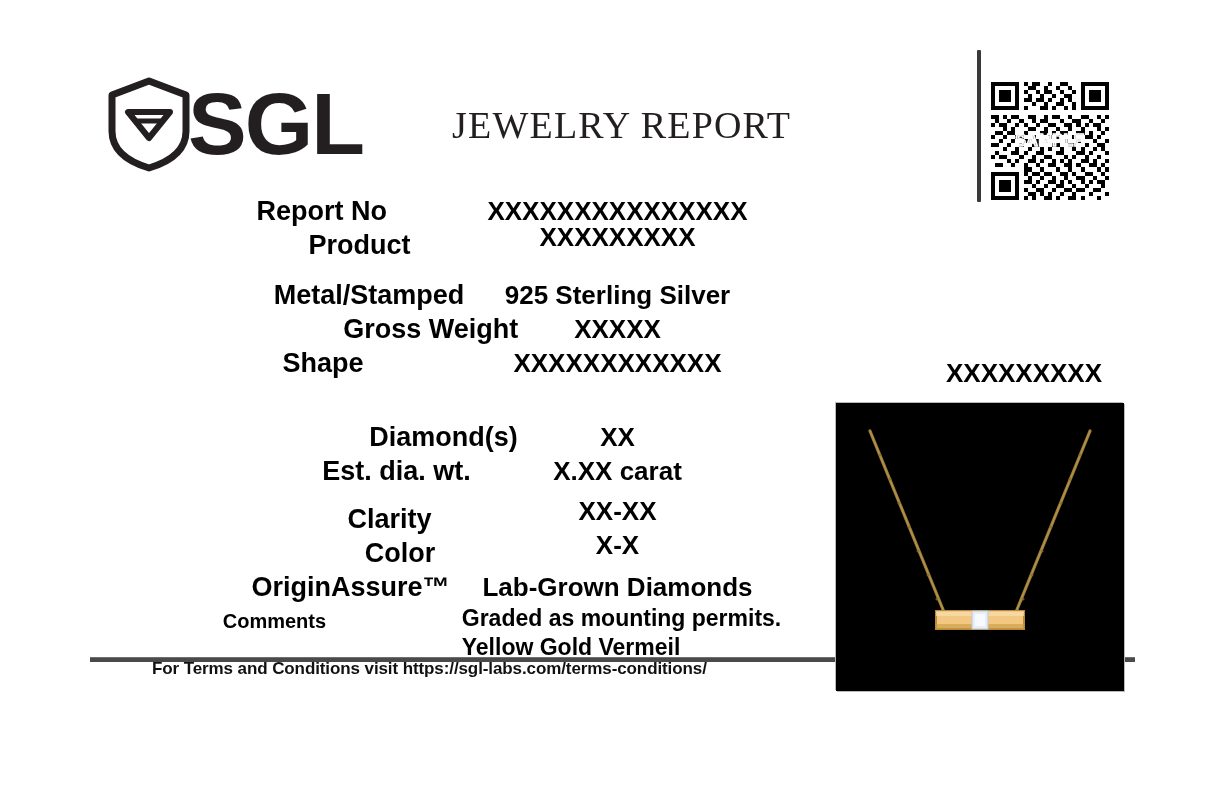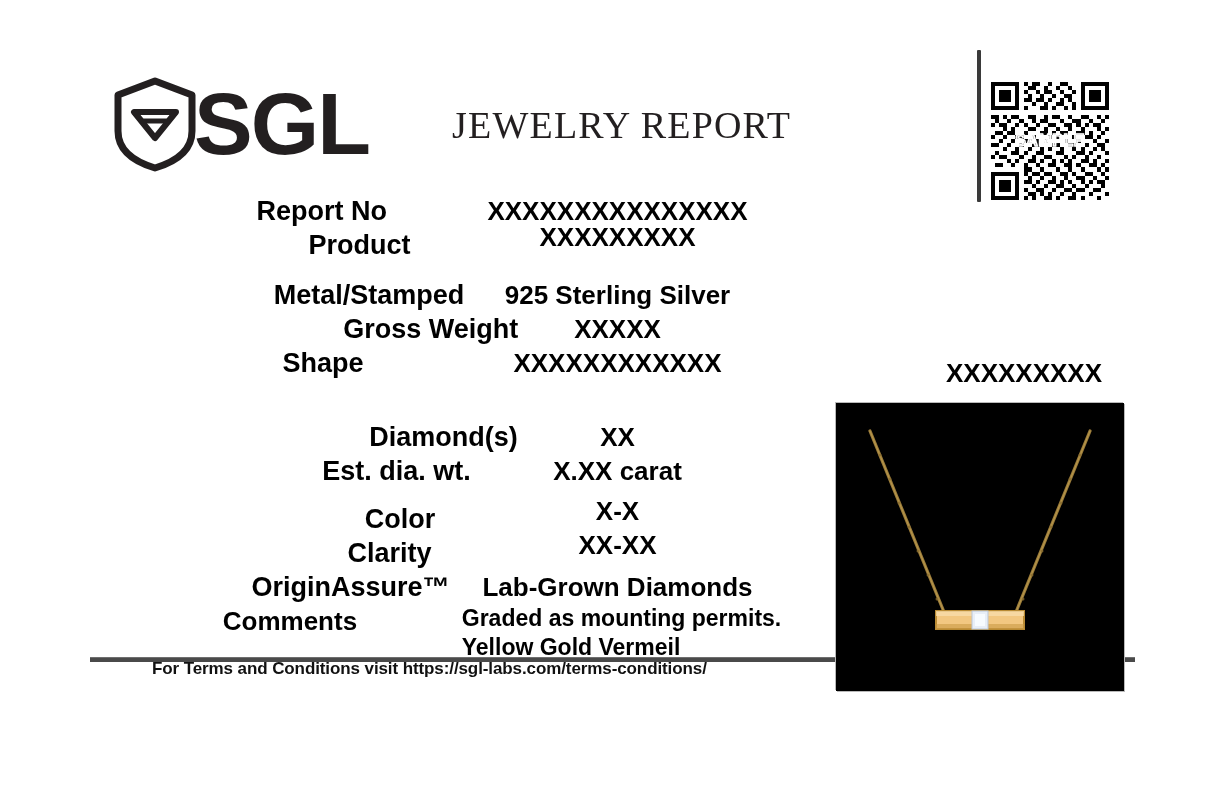--- a/index.html
+++ b/index.html
@@ -17,21 +17,21 @@
     -webkit-font-smoothing: antialiased;
   }
   .page {
     position: absolute;
     inset: 0;
   }
 
   
   .logo-block {
     position: absolute;
-    left: 112px;
+    left: 106px;
     top: 76px;
     display: flex;
     align-items: center;
     height: 96px;
   }
   .logo-mark {
     width: 86px;
     height: 96px;
     display: block;
   }
@@ -129,21 +129,21 @@
   .spacer-2 { height: 40px; }
   .spacer-3 { height: 14px; }
 
   .comment-lines { display: flex; flex-direction: column; }
   .comment-lines span {
     font-weight: bold;
     font-size: 23px;
     line-height: 29px;
     white-space: nowrap;
   }
-  .row.comments .lbl { font-size: 26px; }
+  .row.comments .lbl { font-size: 20px; }
   .row.comments { align-items: flex-start; }
   .row.comments .valbox { padding-left: 8px; }
 
   .row.origin .val { font-size: 26px; }
   .row.origin .lbl { flex: 0 0 231px; }
 
   
   .footer-rule {
     position: absolute;
     left: 90px;
@@ -472,27 +472,27 @@
     </div>
 
     <div class="row">
       <div class="lbl">Est. dia. wt.</div>
       <div class="val">X.XX carat</div>
     </div>
 
     <div class="spacer-3"></div>
 
     <div class="row raised">
+      <div class="lbl">Clarity</div>
+      <div class="val">XX-XX</div>
+    </div>
+
+    <div class="row raised">
       <div class="lbl">Color</div>
       <div class="val">X-X</div>
-    </div>
-
-    <div class="row raised">
-      <div class="lbl">Clarity</div>
-      <div class="val">XX-XX</div>
     </div>
 
     <div class="row origin">
       <div class="lbl">OriginAssure™</div>
       <div class="val">Lab-Grown Diamonds</div>
     </div>
 
     <div class="row comments">
       <div class="lbl">Comments</div>
       <div class="valbox comment-lines">

